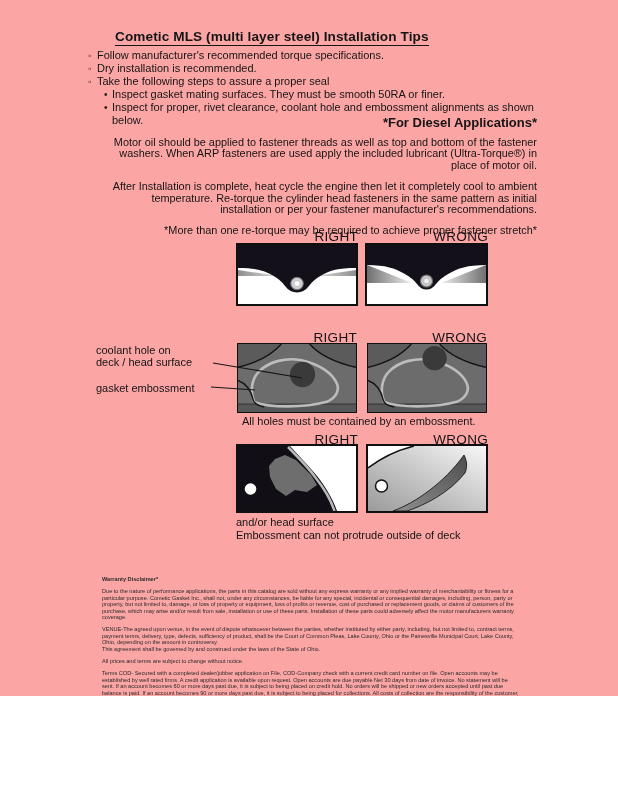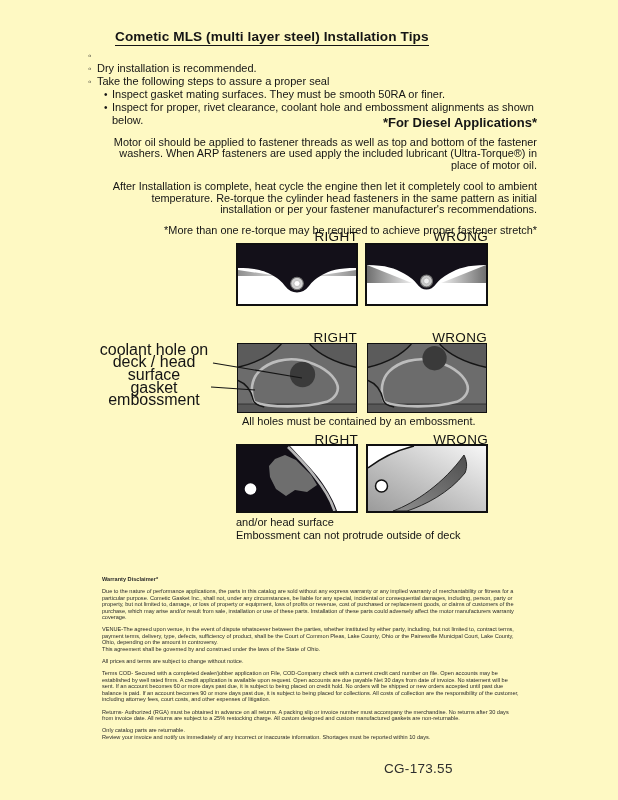--- a/index.html
+++ b/index.html
@@ -1,50 +1,51 @@
 <!DOCTYPE html>
 <html><head>
 <meta charset="utf-8">
 <style>
   html,body{margin:0;padding:0;background:#ffffff;}
-  .page{position:relative;width:618px;height:800px;background:#fef9c3;overflow:hidden;
+  .page{position:relative;width:618px;height:696px;background:#fca5a5;overflow:hidden;
         font-family:"Liberation Sans", sans-serif;color:#151515;}
   .title{position:absolute;left:115px;top:29px;margin:0;font-size:13.6px;font-weight:bold;
          letter-spacing:.1px;border-bottom:1.6px solid #151515;padding-bottom:1px;}
   .bullets{position:absolute;left:88px;top:49px;font-size:11px;line-height:13.1px;width:460px;}
   .b{display:flex;}
   .bm{width:9px;flex:0 0 9px;font-size:10px;}
   .b.sub{margin-left:16px;}
   .b.sub .bm{width:8px;flex:0 0 8px;}
   .diesel{position:absolute;left:101px;top:117px;width:436px;font-size:10.9px;line-height:11.7px;text-align:right;}
   .dh{font-size:13px;font-weight:bold;margin:0 0 8px 0;}
   .diesel p{margin:0 0 9px 0;}
   .dlabel{position:absolute;font-size:13.5px;text-align:right;color:#141414;letter-spacing:.3px;}
   .dbox{position:absolute;border:2px solid #101010;box-sizing:border-box;background:#fff;}
   .dbox.thin{border-width:1.6px;}
   .dbox svg{display:block;width:100%;height:100%;}
   .dcap{position:absolute;font-size:11px;color:#141414;}
-  .annlab{position:absolute;font-size:16px;line-height:12.3px;text-align:center;color:#141414;}
+  .annlab{position:absolute;font-size:11px;line-height:12.3px;text-align:left;color:#141414;}
   .leader{position:absolute;left:205px;top:340px;width:165px;height:60px;z-index:6;pointer-events:none;}
   .legal{position:absolute;left:102px;top:576px;width:419px;font-size:5.6px;line-height:6.4px;color:#2a2a2a;}
   .legal .lh{font-weight:bold;margin:0 0 6px 0;}
   .legal p{margin:0 0 6px 0;}
   .legal p.tight{margin:0;}
   .footer-code{position:absolute;left:384px;top:761px;font-size:13.5px;color:#2e2e2e;letter-spacing:.3px;}
 </style>
 </head>
 <body>
 
 <div class="page">
 
   <h1 class="title">Cometic MLS (multi layer steel) Installation Tips</h1>
 
   <div class="bullets">
     <div class="b">
       <span class="bm">◦</span>
+      <span>Follow manufacturer's recommended torque specifications.</span>
     </div>
     <div class="b">
       <span class="bm">◦</span>
       <span>Dry installation is recommended.</span>
     </div>
     <div class="b">
       <span class="bm">◦</span>
       <span>Take the following steps to assure a proper seal</span>
     </div>
     <div class="b sub">

